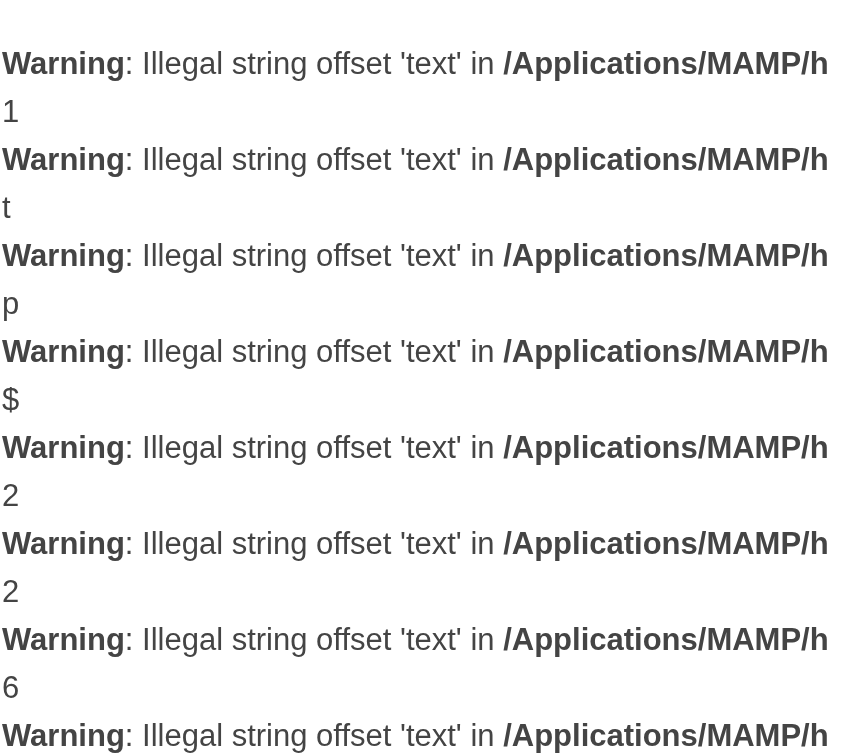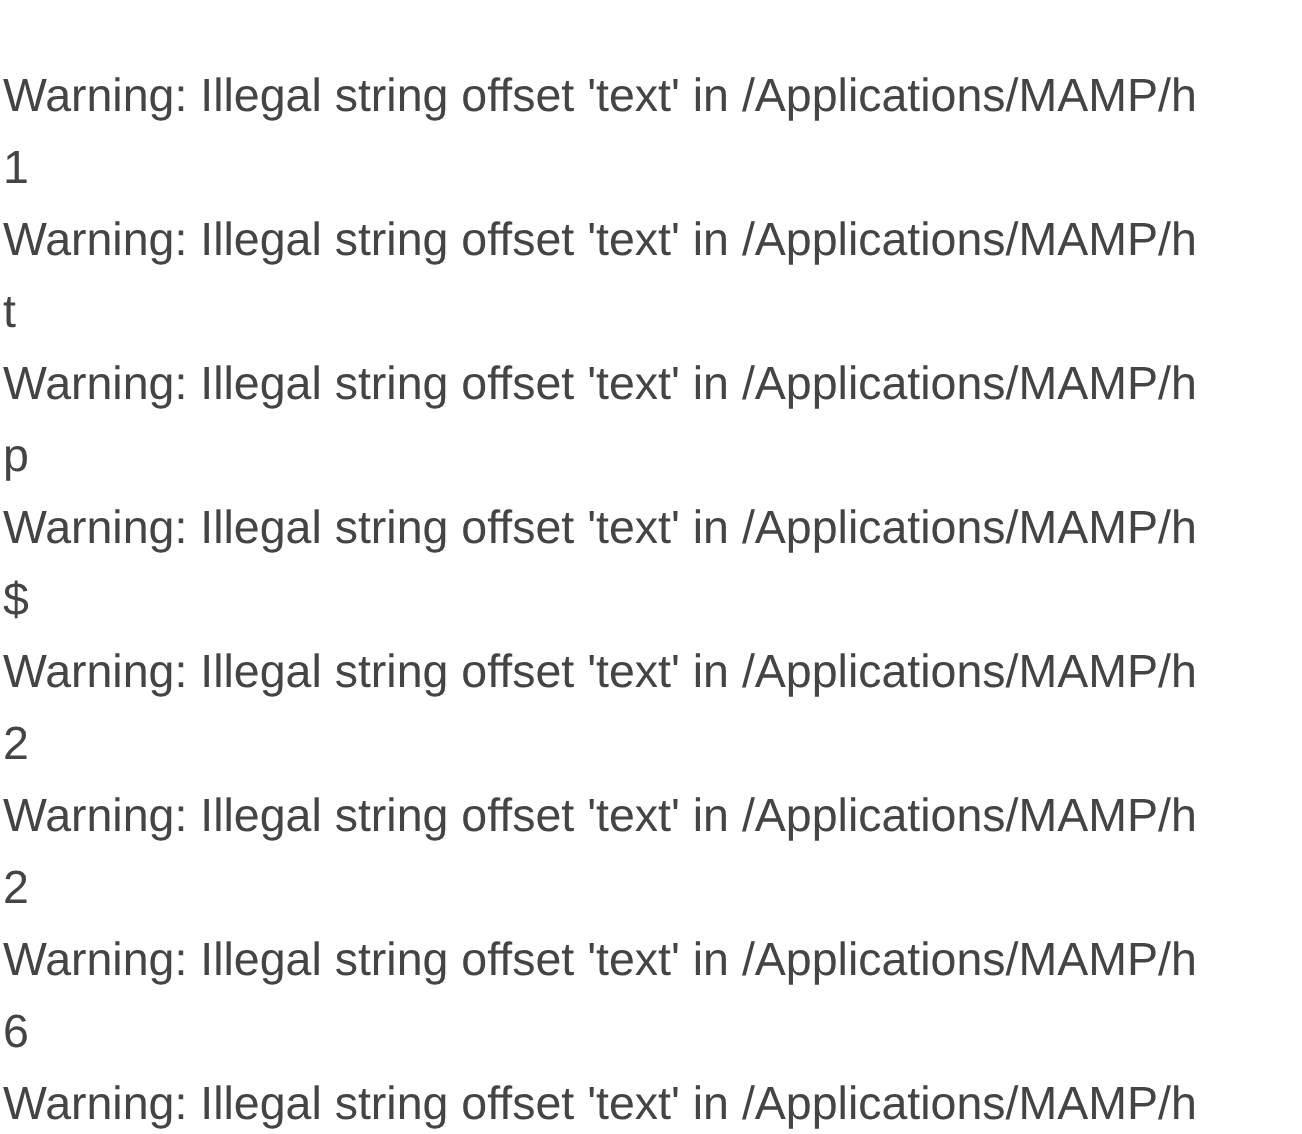--- a/index.html
+++ b/index.html
@@ -20,21 +20,21 @@
     width: 866px;
     overflow: hidden;
   }
   .line {
     height: 48px;
     line-height: 48px;
     white-space: nowrap;
     overflow: hidden;
   }
   .bold {
-    font-weight: 400;
+    font-weight: 700;
   }
 </style>
 </head>
 <body style="background: rgb(255, 255, 255); color: rgb(68, 68, 68);">
 
 <div class="console">
     <div class="line"><span class="bold">Warning</span><span>: Illegal string offset 'text' in </span><span class="bold">/Applications/MAMP/h</span></div>
     <div class="line">1</div>
     <div class="line"><span class="bold">Warning</span><span>: Illegal string offset 'text' in </span><span class="bold">/Applications/MAMP/h</span></div>
     <div class="line">t</div>

